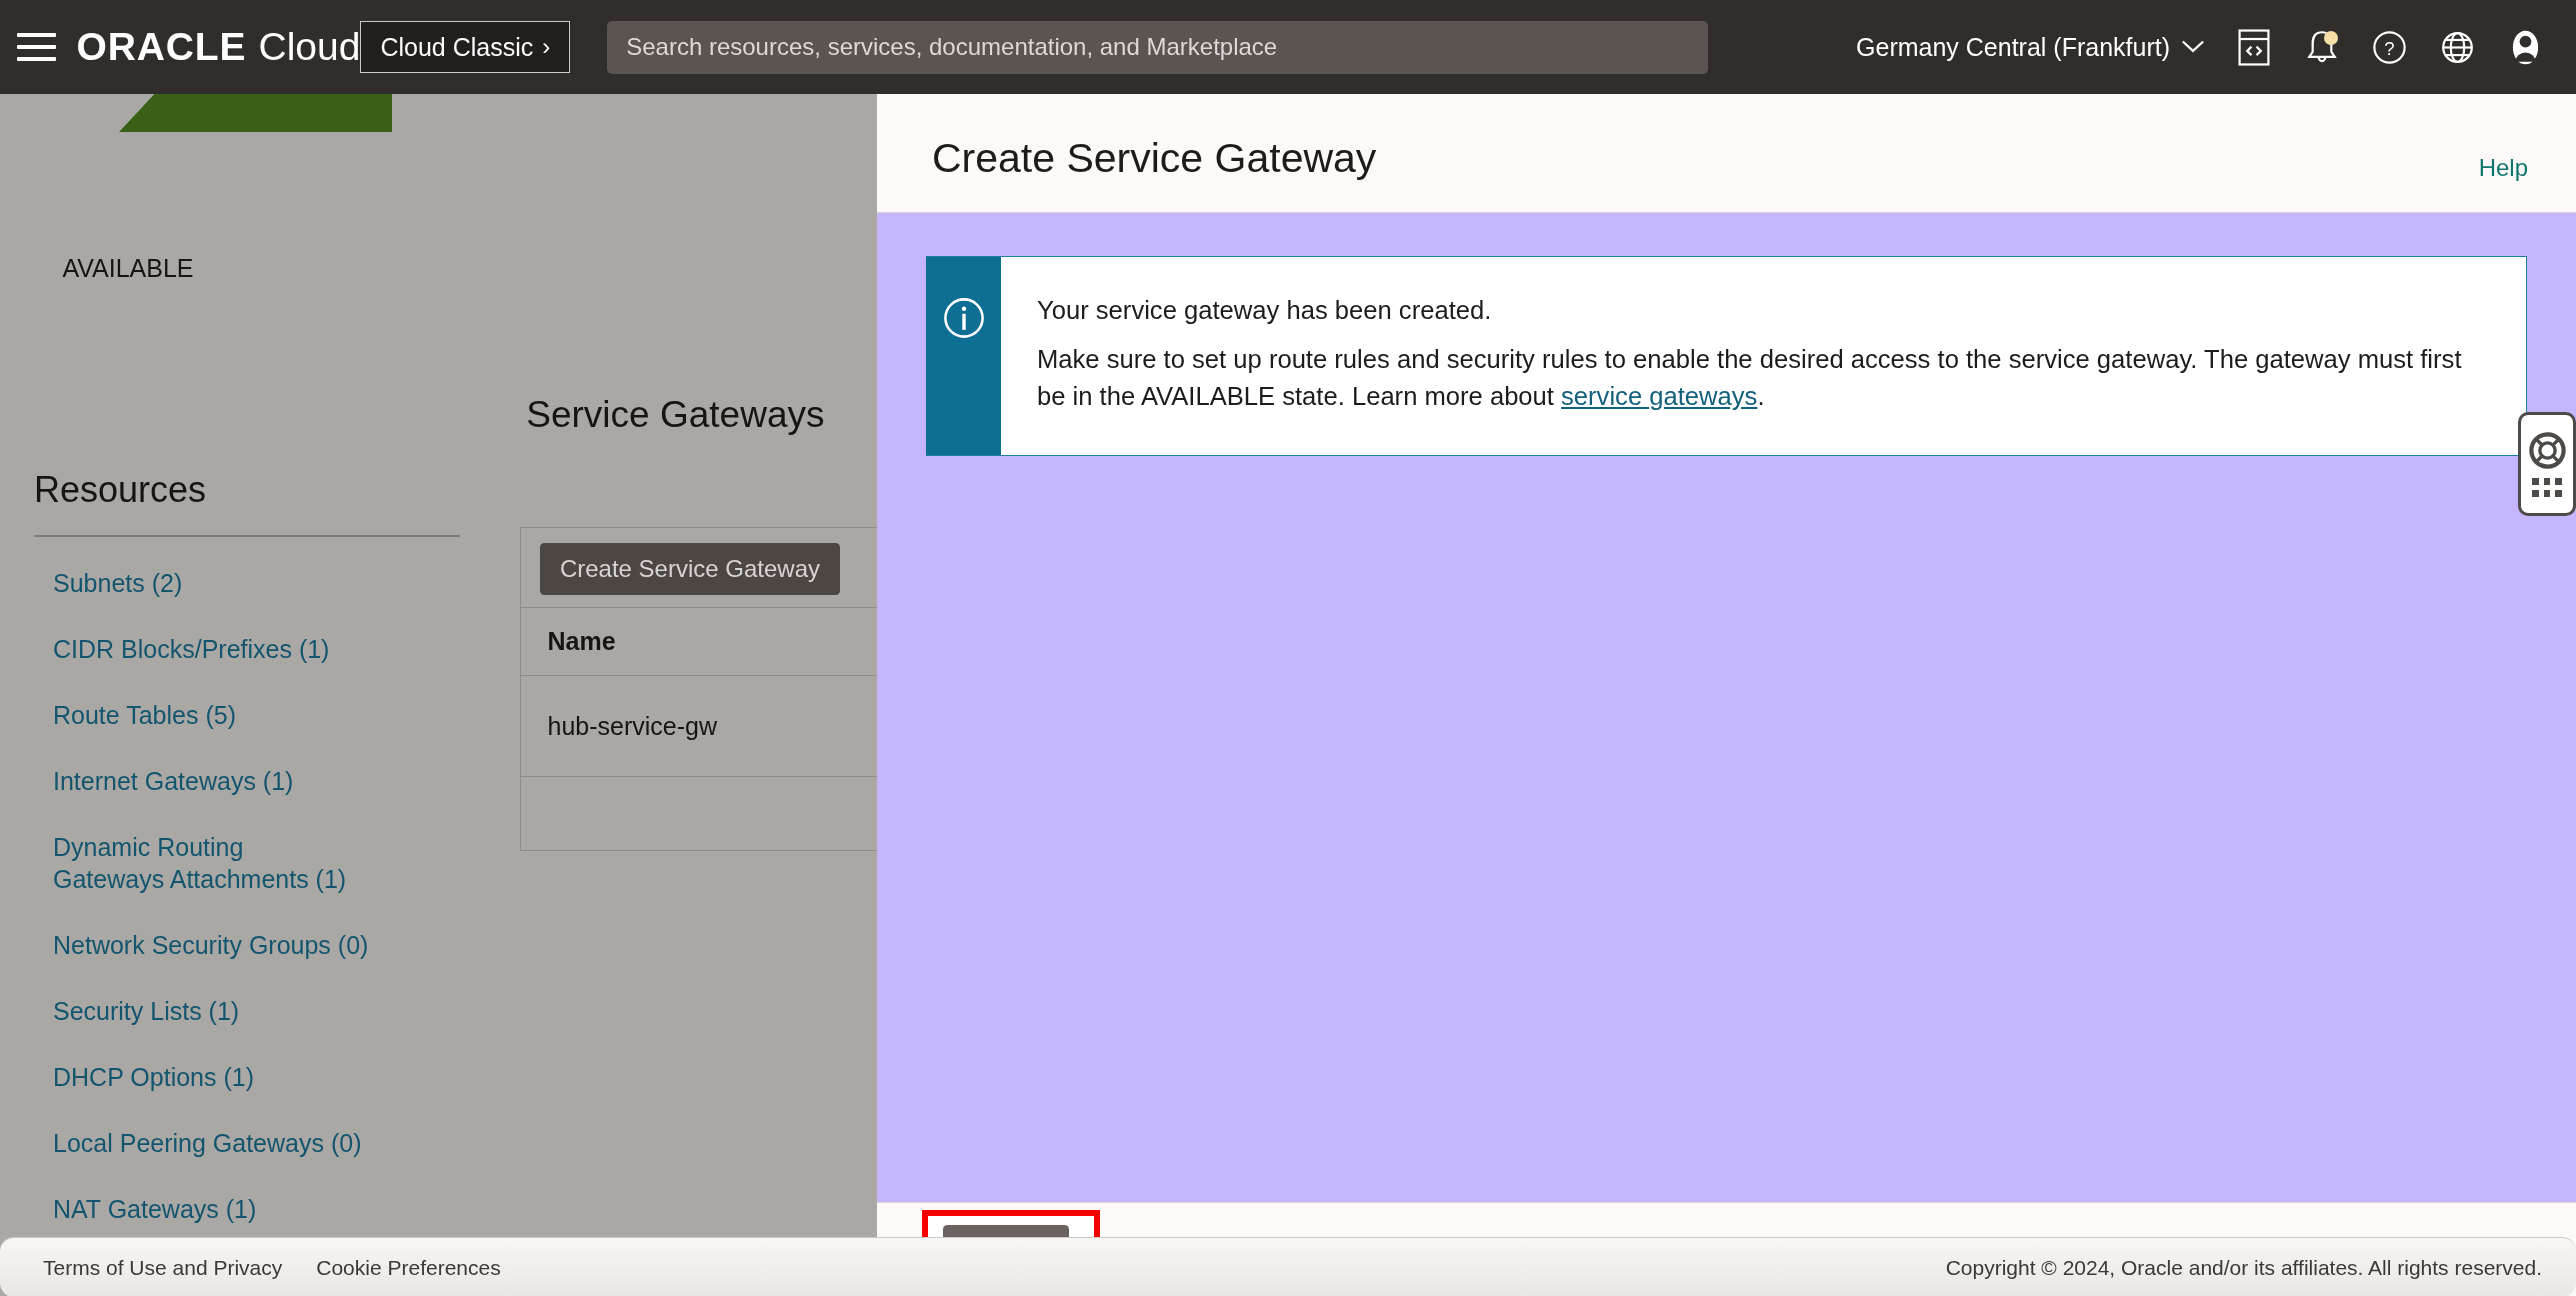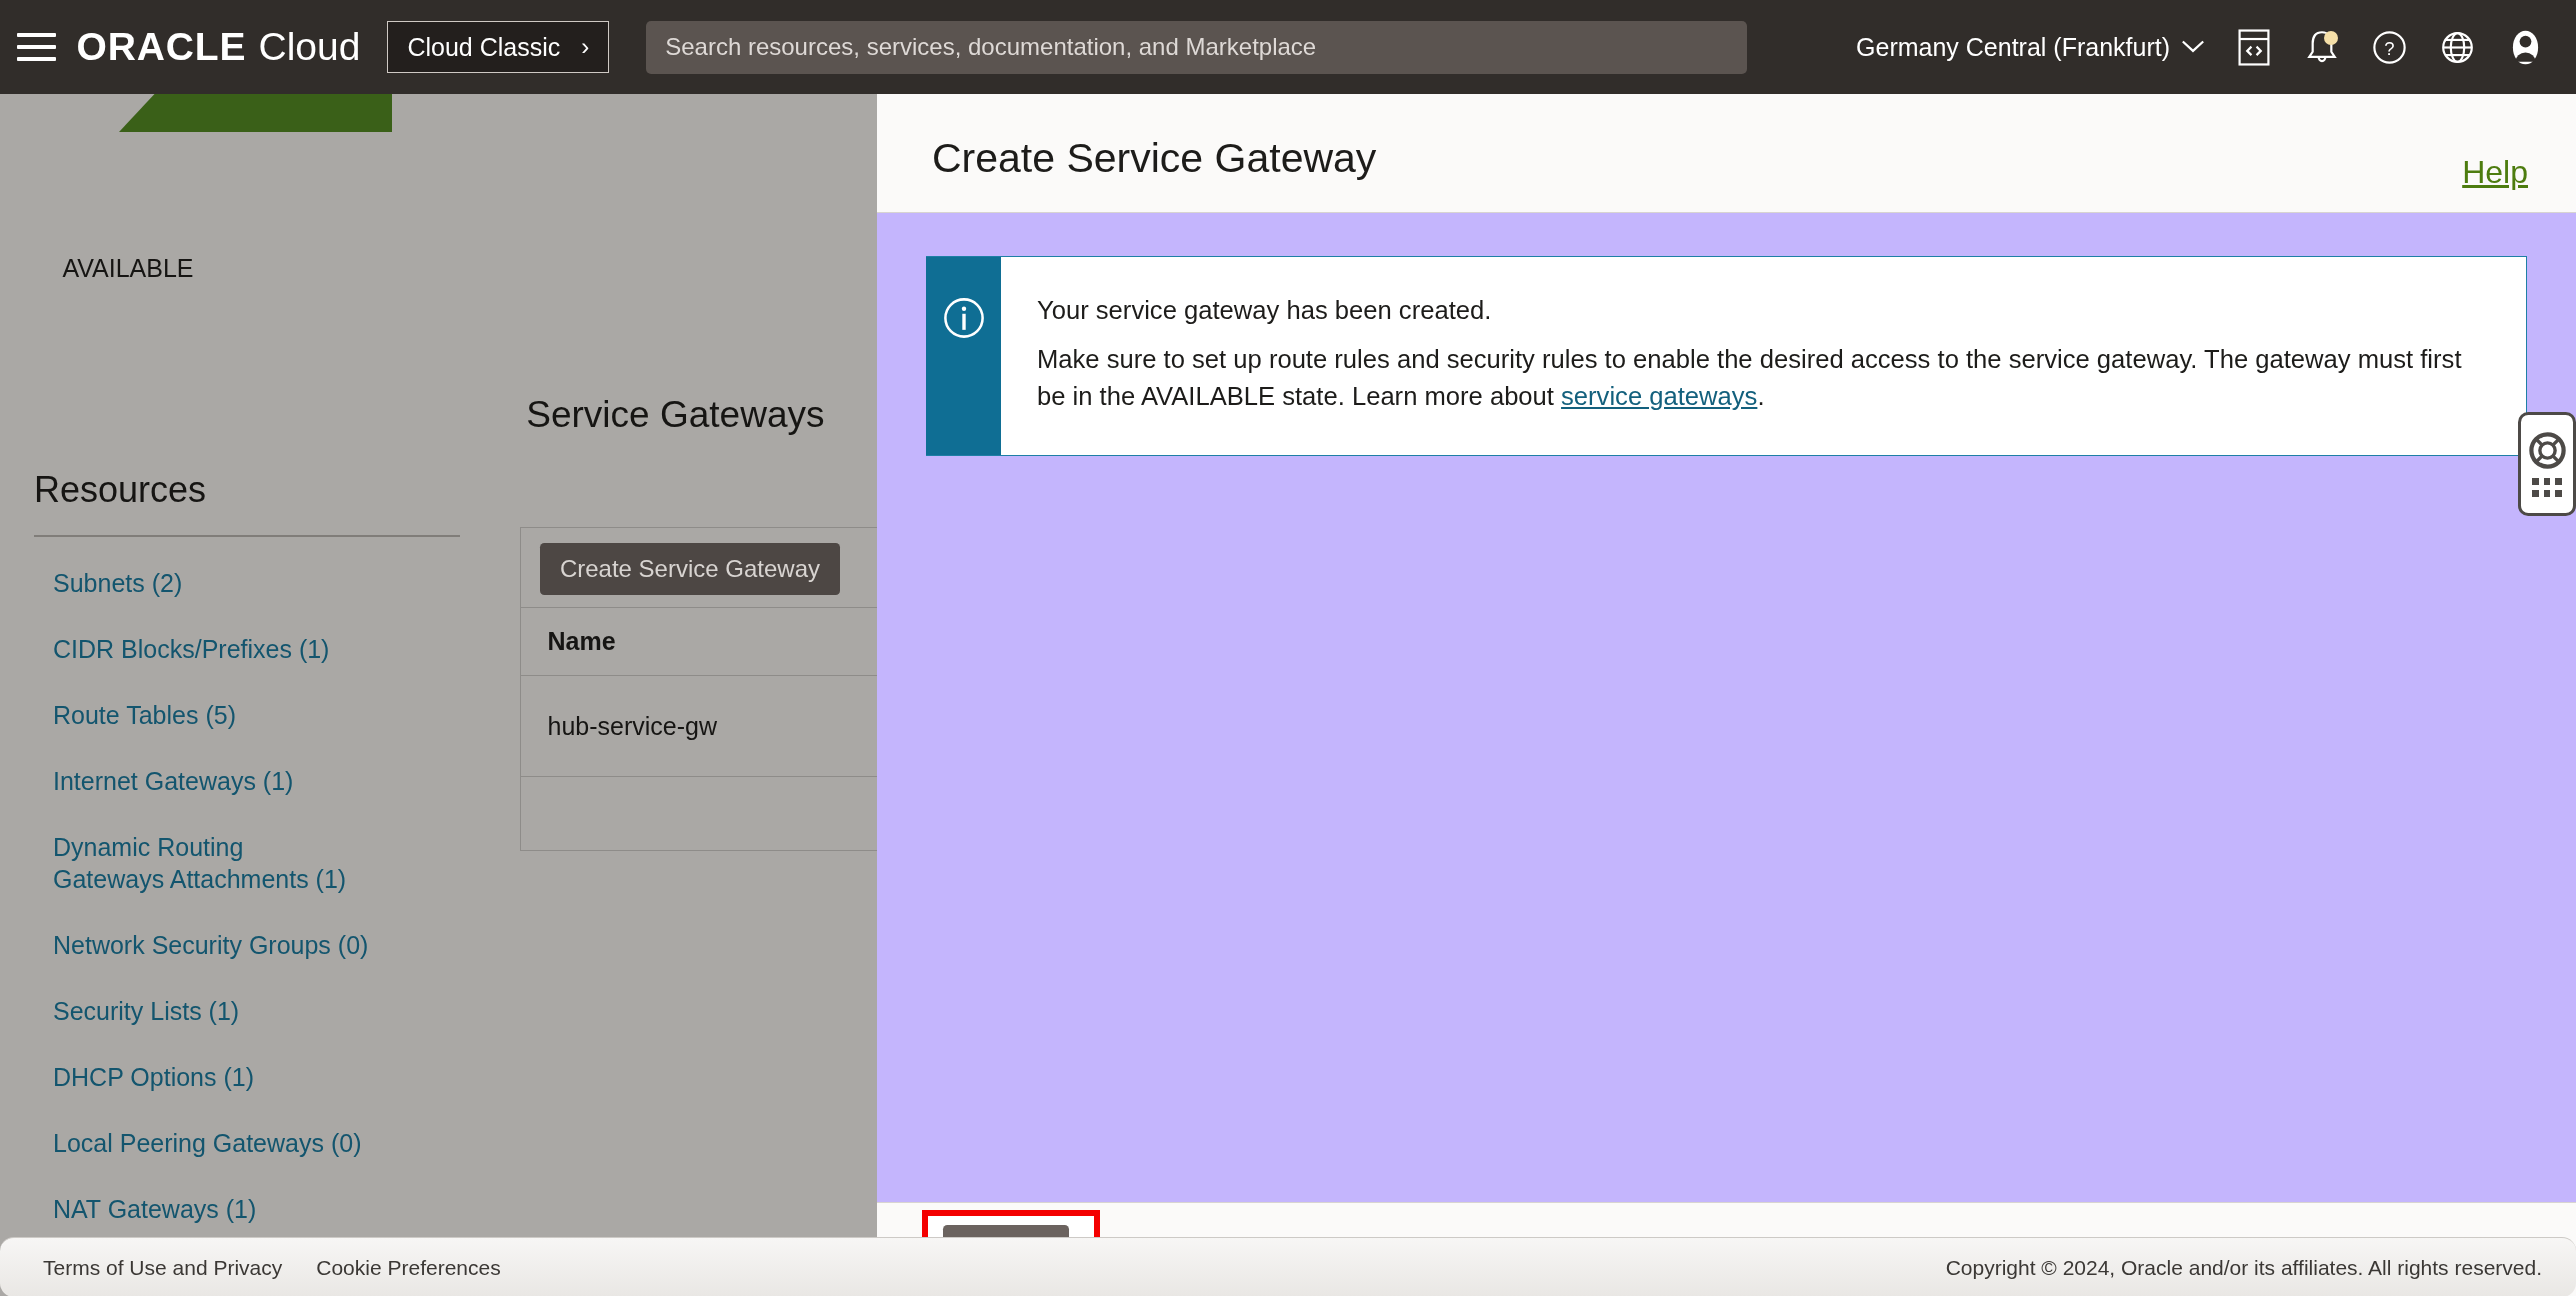--- a/index.html
+++ b/index.html
@@ -23,24 +23,23 @@
     cursor: pointer;
   }
   .hamburger i { display: block; height: 4.3px; background: #fff; border-radius: 0.9px; }
   .oracle-logo {
     display: flex; align-items: baseline; gap: 12px;
     font-size: 39px; color: #ffffff; letter-spacing: 0px;
   }
   .oracle-word { font-weight: 700; letter-spacing: 0.9px; }
   .cloud-word { font-weight: 400; }
   .cloud-classic-btn {
-    margin-left: 27px;
     border: 0.9px solid #cfc9c4; background: #231f1d; color: #ffffff;
     font-size: 25px; padding: 10.2px 19px; cursor: pointer;
-    display: flex; align-items: center; gap: 21px; white-space: nowrap;
+    display: flex; align-items: center; gap: 9px; white-space: nowrap;
   }
   .chev-right { font-size: 24px; line-height: 1; }
   .search-wrap { margin-left: 37px; }
   .search-input {
     width: 1101px; height: 53px; background: #5b5450;
     border: none; border-radius: 5.1px; color: #ffffff;
     font-size: 24px; padding: 0 19px;
     font-family: "Liberation Sans", sans-serif;
   }
   .search-input::placeholder { color: #ded9d6; }
@@ -149,21 +148,21 @@
   .panel-head {
     height: 119px; position: relative; flex: 0 0 auto;
     border-bottom: 1.7px solid #d8d4d1; background: #fbfaf9;
   }
   .panel-title {
     position: absolute; left: 55px; top: 41px;
     font-size: 41px; color: #1d1c1a; font-weight: 400;
   }
   .panel-help {
     position: absolute; right: 48px; top: 60px;
-    font-size: 32px; color: #4d7c0f; text-decoration: underline; cursor: pointer;
+    font-size: 24px; color: #0f766e; cursor: pointer;
   }
   .panel-body {
     flex: 1 1 auto; background: #c4b5fd; padding: 43px 49px 0 49px;
     position: relative; overflow: hidden;
   }
   .infobox {
     display: flex; background: #ffffff;
     border: 1.7px solid #1e7fa6; border-left: none;
     width: 1601px; min-height: 200px;
   }

